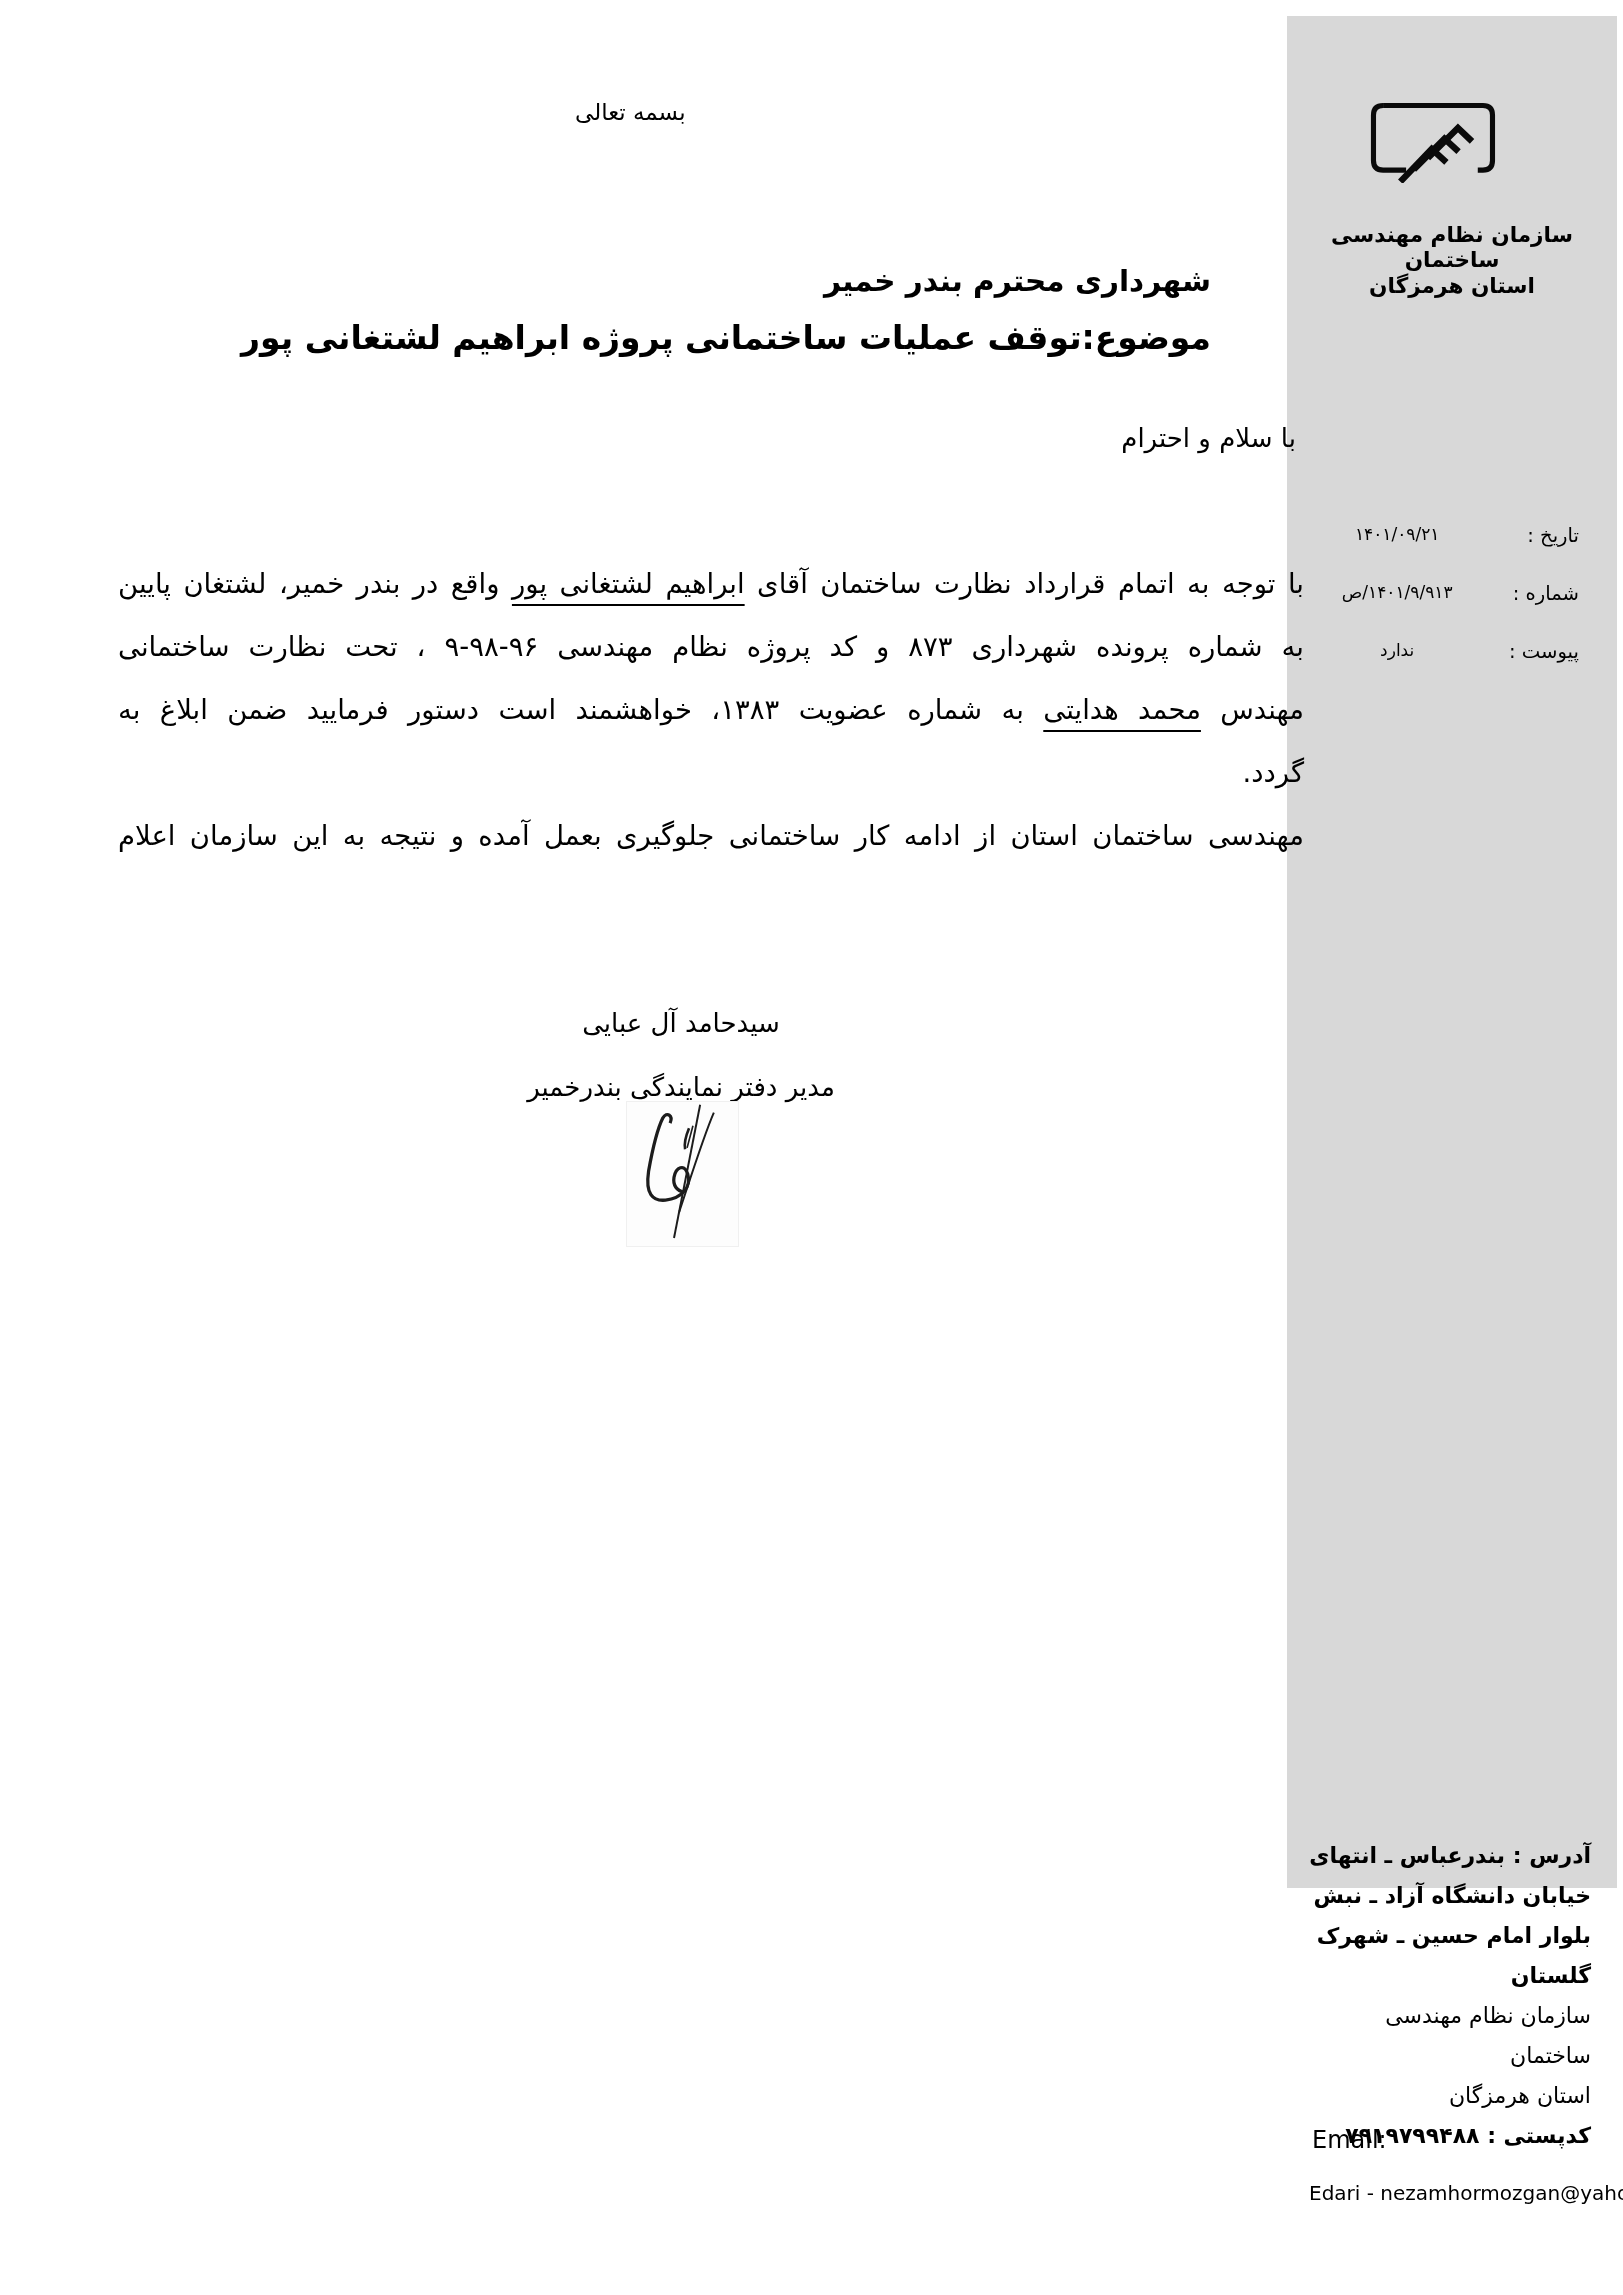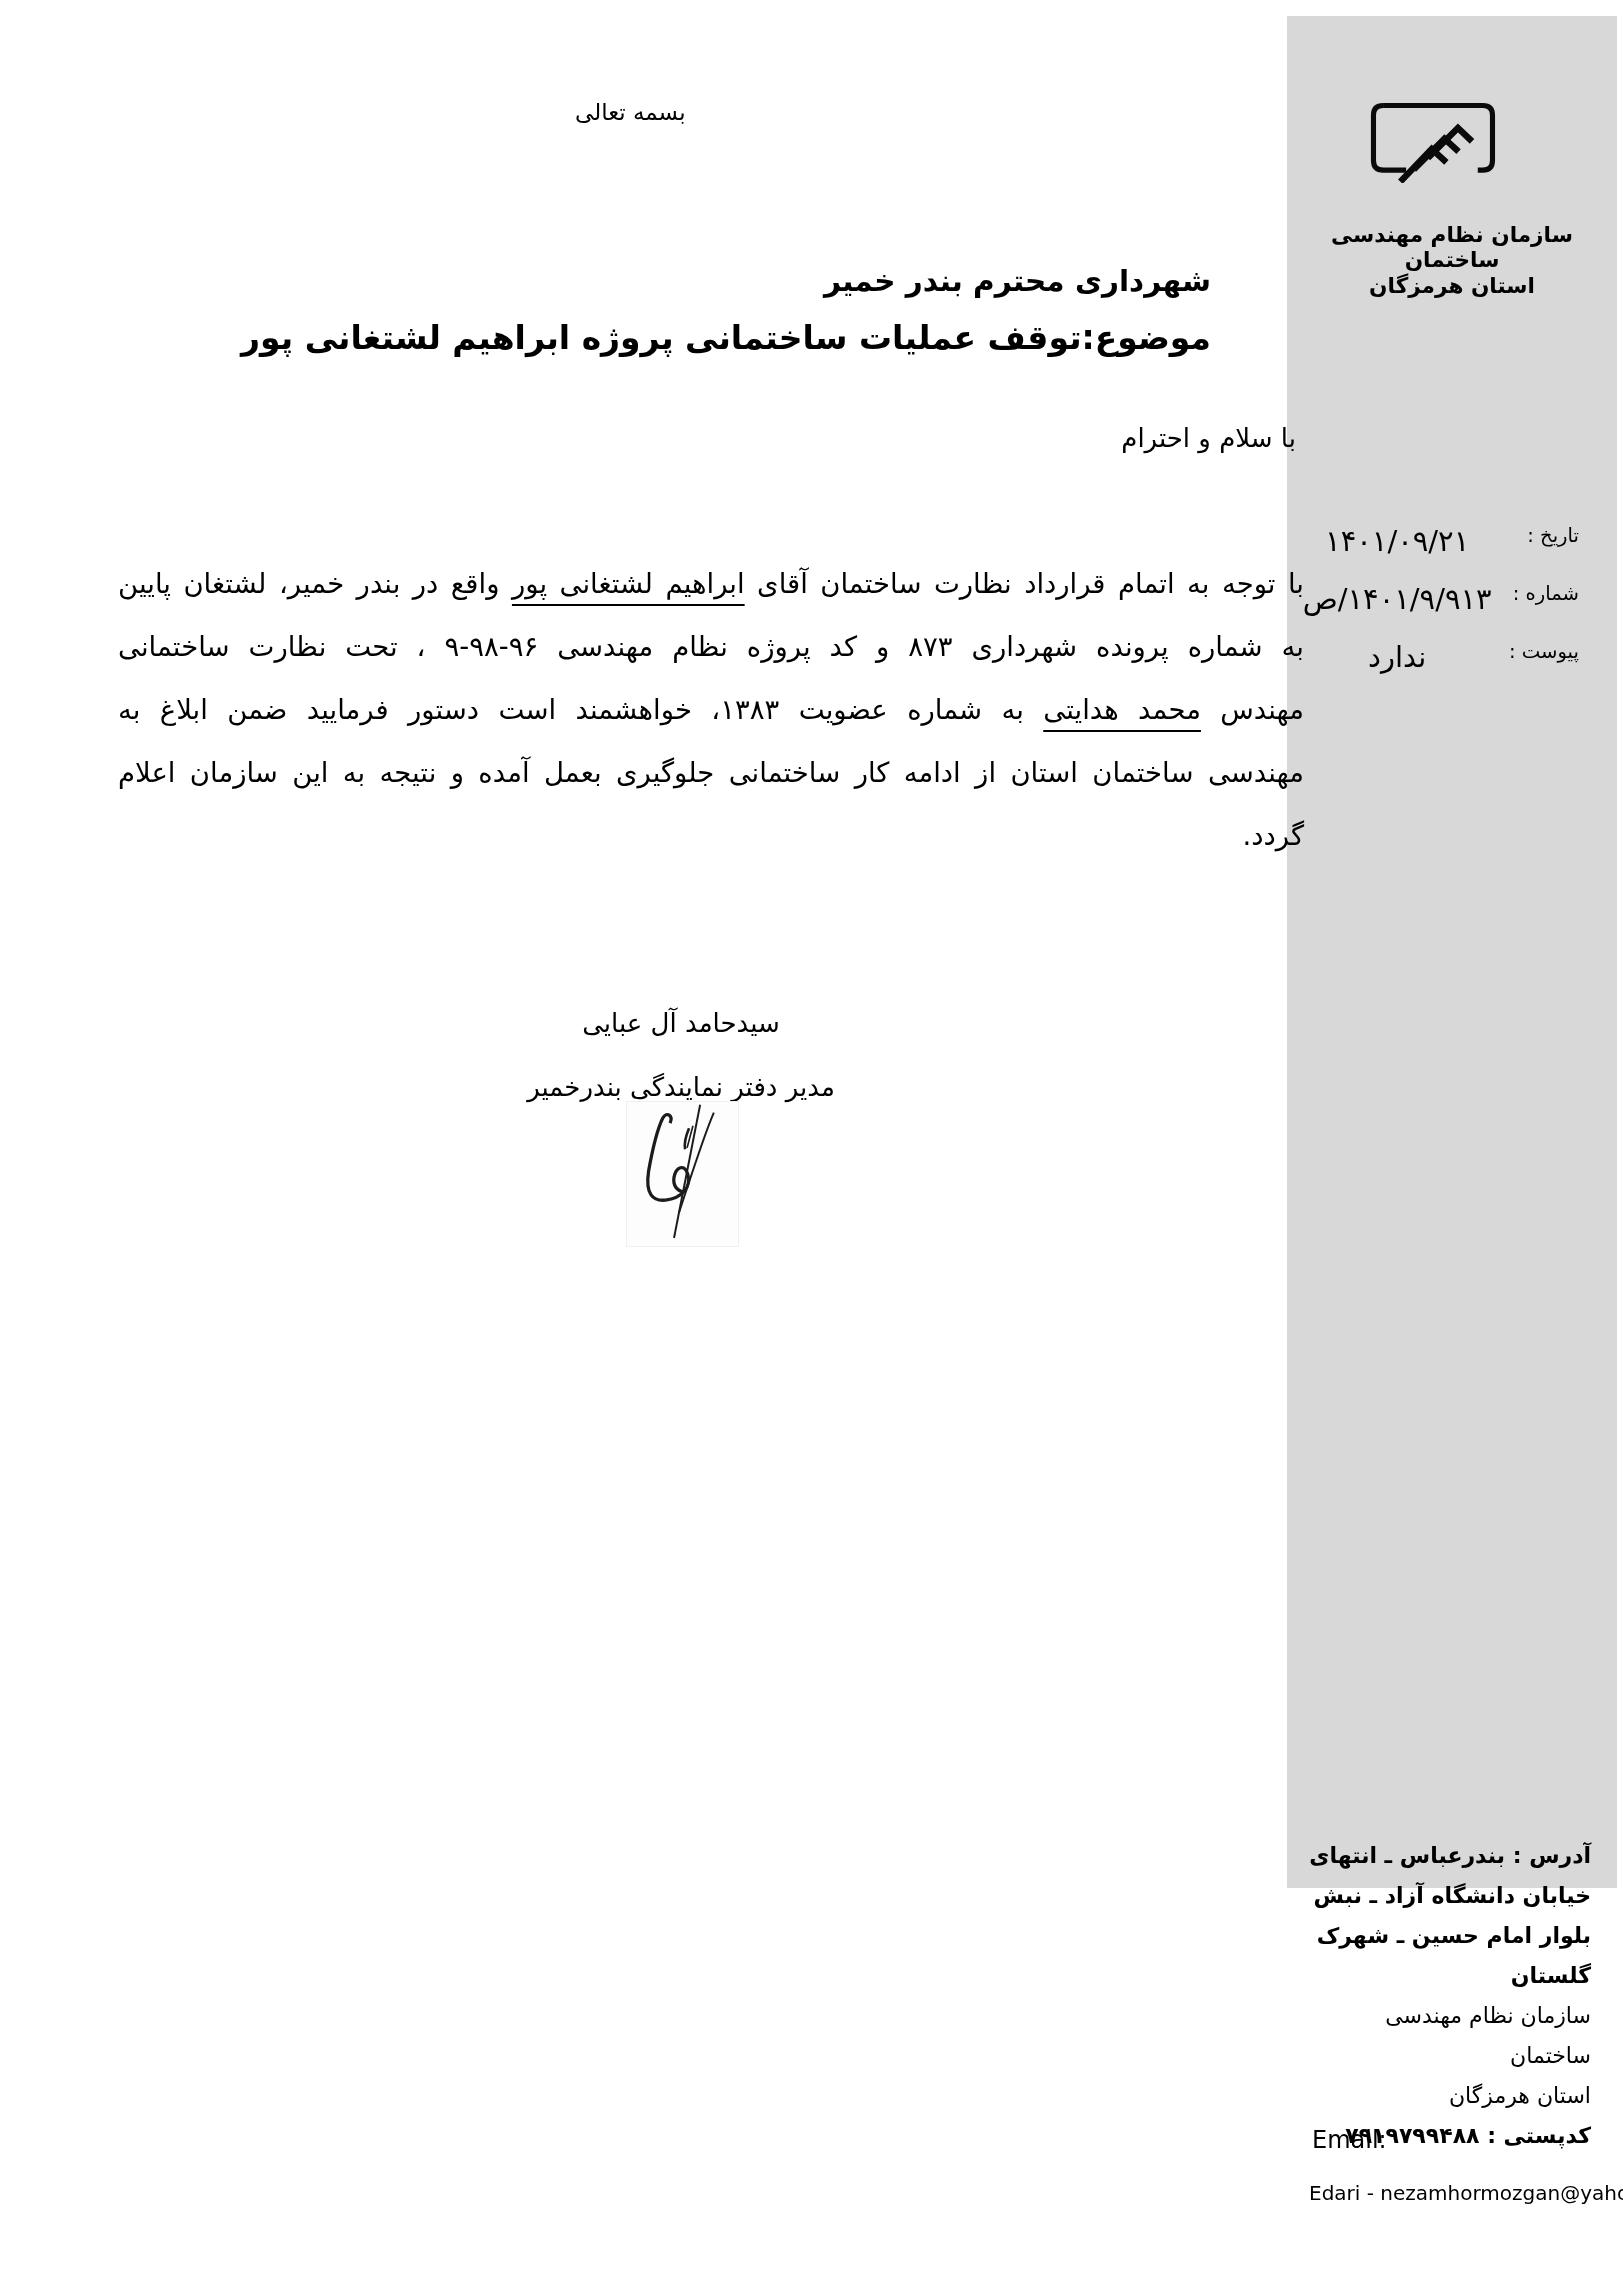--- a/index.html
+++ b/index.html
@@ -20,21 +20,21 @@
     width: 330px; height: 1872px;
     background: #d8d8d8;
   }
   .logo-wrap { position: absolute; left: 82px; top: 85px; width: 128px; height: 82px; }
   .org-line1 { position: absolute; top: 206px; left: 0; right: 0; text-align: center; font-weight: bold; font-size: 21.6px; direction: rtl; }
   .org-line2 { position: absolute; top: 257px; left: 0; right: 0; text-align: center; font-weight: bold; font-size: 21.6px; direction: rtl; }
 
   .fields { position: absolute; top: 508px; left: 14.4px; right: 38px; direction: rtl; }
   .field-row { display: flex; align-items: flex-start; height: 58px; }
   .field-label { width: 86px; font-size: 19.6px; white-space: nowrap; }
-  .field-value { flex: 1; text-align: center; font-size: 29px; white-space: nowrap; }
+  .field-value { flex: 1; text-align: center; font-size: 17px; white-space: nowrap; }
 
   .address {
     position: absolute; top: 1820px; left: 17px; right: 26px;
     direction: rtl; 
     font-size: 22px; line-height: 40px; font-weight: bold;
   }
   .address .regular { font-weight: normal; }
   .email-label { position: absolute; left: 25px; top: 2110px; font-size: 24px; direction: ltr; }
   .email-value { position: absolute; left: 22px; top: 2165px; font-size: 20px; direction: ltr; white-space: nowrap; }
 
@@ -119,22 +119,22 @@
   </div>
 
   <div class="recipient">شهرداری محترم بندر خمیر</div>
   <div class="subject">موضوع:توقف عملیات ساختمانی پروژه ابراهیم لشتغانی پور</div>
   <div class="greeting">با سلام و احترام</div>
 
   <div class="body-block">
     <div class="body-line"><span>با توجه به اتمام قرارداد نظارت ساختمان آقای </span><span class="uline">ابراهیم لشتغانی پور</span><span> واقع در بندر خمیر، لشتغان پایین</span></div>
     <div class="body-line">به شماره پرونده شهرداری ۸۷۳ و کد پروژه نظام مهندسی ۹۶-۹۸-۹ ، تحت نظارت ساختمانی</div>
     <div class="body-line"><span>مهندس </span><span class="uline">محمد هدایتی</span><span> به شماره عضویت ۱۳۸۳، خواهشمند است دستور فرمایید ضمن ابلاغ به</span></div>
+    <div class="body-line last-line">گردد.</div>
     <div class="body-line">مهندسی ساختمان استان از ادامه کار ساختمانی جلوگیری بعمل آمده و نتیجه به این سازمان اعلام</div>
-    <div class="body-line last-line">گردد.</div>
   </div>
 
   <div class="signer-block">
     <div class="signer-name">سیدحامد آل عبایی</div>
     <div class="signer-title">مدیر دفتر نمایندگی بندرخمیر</div>
   </div>
 
   <div class="sig-box">
     <svg viewBox="0 0 170 220" xmlns="http://www.w3.org/2000/svg" fill="none" stroke="#1c1c1c">
 

